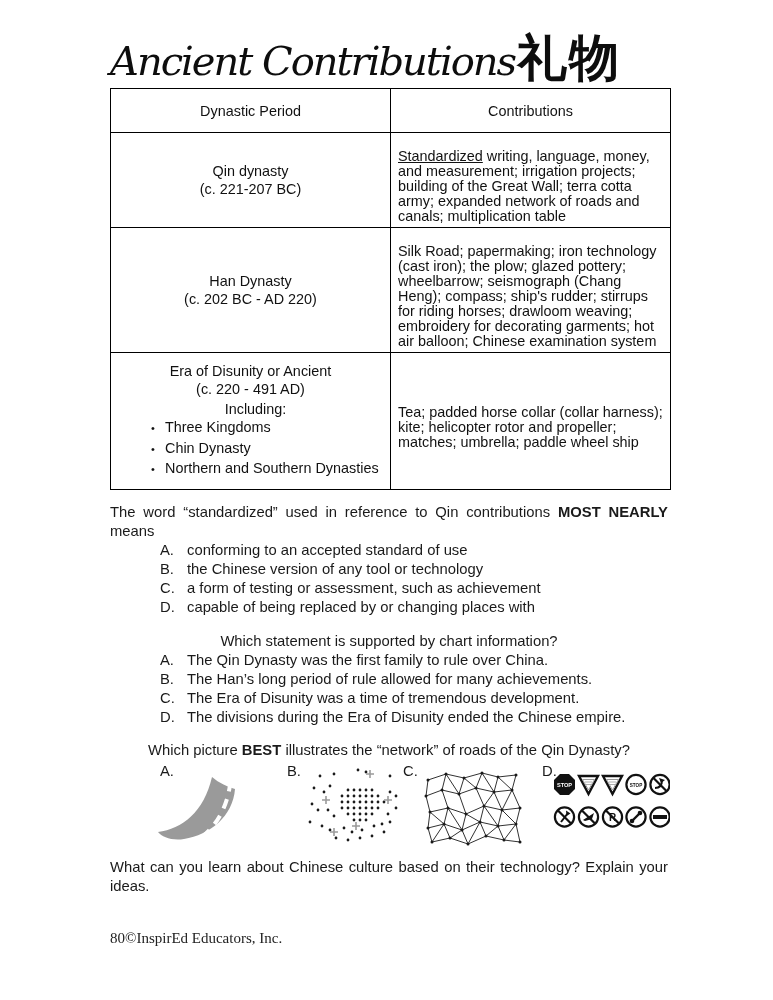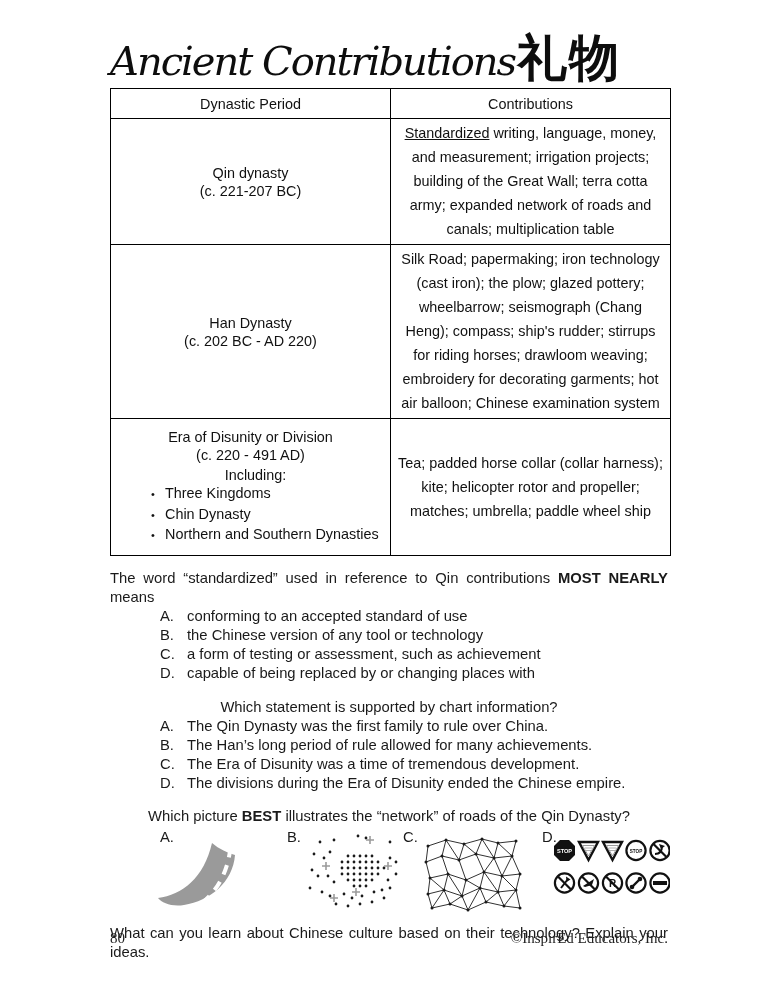--- a/index.html
+++ b/index.html
@@ -10,23 +10,23 @@
   
   .title-row{white-space:nowrap;height:57px;line-height:57px;overflow:visible}
   .title-script{font-family:"DejaVu Serif",serif;font-style:italic;font-size:40px;
                 letter-spacing:-2px;color:#0d0d0d}
   .title-cjk{font-family:"DejaVu Sans",sans-serif;font-size:50px;font-weight:bold;
              color:#0d0d0d;letter-spacing:2px;margin-left:2px}
 
   
   table.dyn{border-collapse:collapse;width:561px;margin-top:1px;table-layout:fixed}
   table.dyn th,table.dyn td{border:1.6px solid #000;font-size:14.4px;color:#111}
-  table.dyn th{font-weight:normal;height:21px;text-align:center;padding:4px}
+  table.dyn th{font-weight:normal;height:21px;text-align:center;padding:11px}
   td.period{width:220px;text-align:center;vertical-align:middle;line-height:18px;padding:8px 6px}
-  td.contrib{width:341px;text-align:center;vertical-align:top;line-height:24px;padding:2px 7px 3px}
+  td.contrib{width:341px;text-align:left;vertical-align:top;line-height:15px;padding:16px 7px 3px}
   td.contrib.vmid{vertical-align:middle}
   tr.r1{height:91px} tr.r2{height:106px} tr.r3{height:137px}
   .uline{text-decoration:underline}
   .era-cell{vertical-align:top;text-align:left;padding-top:2px}
   .era-center{text-align:center;line-height:18px}
   .era-including{margin:2px 0 0 10px;line-height:18px}
   .era-bullets{margin:0 0 0 24px}
   .era-bullet-row{display:flex;line-height:19.5px}
   .era-bullet-row .bmark{width:24px;font-size:11px;padding-top:1px}
 
@@ -39,21 +39,21 @@
   .opt .letter{width:27px;flex:none}
   .opt .otext{flex:1}
 
   
   .figrow{position:relative;height:86px;margin-top:2px}
   .figletter{position:absolute;top:0;font-size:14.8px}
   .figimg{position:absolute}
 
   
   .footer{position:absolute;left:110px;top:930px;width:558px;display:flex;
-          justify-content:space-between;font-family:"Liberation Serif",serif;
+          font-family:"Liberation Serif",serif;
           font-size:15px;color:#222}
 </style>
 </head>
 <body>
 
 <div class="page">
   <div class="content">
 
     <div class="title-row">
       <span class="title-script">Ancient Contributions</span><span class="title-cjk">礼物</span>
@@ -77,21 +77,21 @@
       </tr>
       <tr class="r2">
         <td class="period">
           <div>Han Dynasty</div>
           <div>(c. 202 BC - AD 220)</div>
         </td>
         <td class="contrib">Silk Road; papermaking; iron technology (cast iron); the plow; glazed pottery; wheelbarrow; seismograph (Chang Heng); compass; ship's rudder; stirrups for riding horses; drawloom weaving; embroidery for decorating garments; hot air balloon; Chinese examination system</td>
       </tr>
       <tr class="r3">
         <td class="period era-cell">
-          <div class="era-center">Era of Disunity or Division</div>
+          <div class="era-center">Era of Disunity or Ancient</div>
           <div class="era-center">(c. 220 - 491 AD)</div>
           <div class="era-including">Including:</div>
           <div class="era-bullets">
             <div class="era-bullet-row">
               <span class="bmark">•</span>
               <span>Three Kingdoms</span>
             </div>
             <div class="era-bullet-row">
               <span class="bmark">•</span>
               <span>Chin Dynasty</span>

